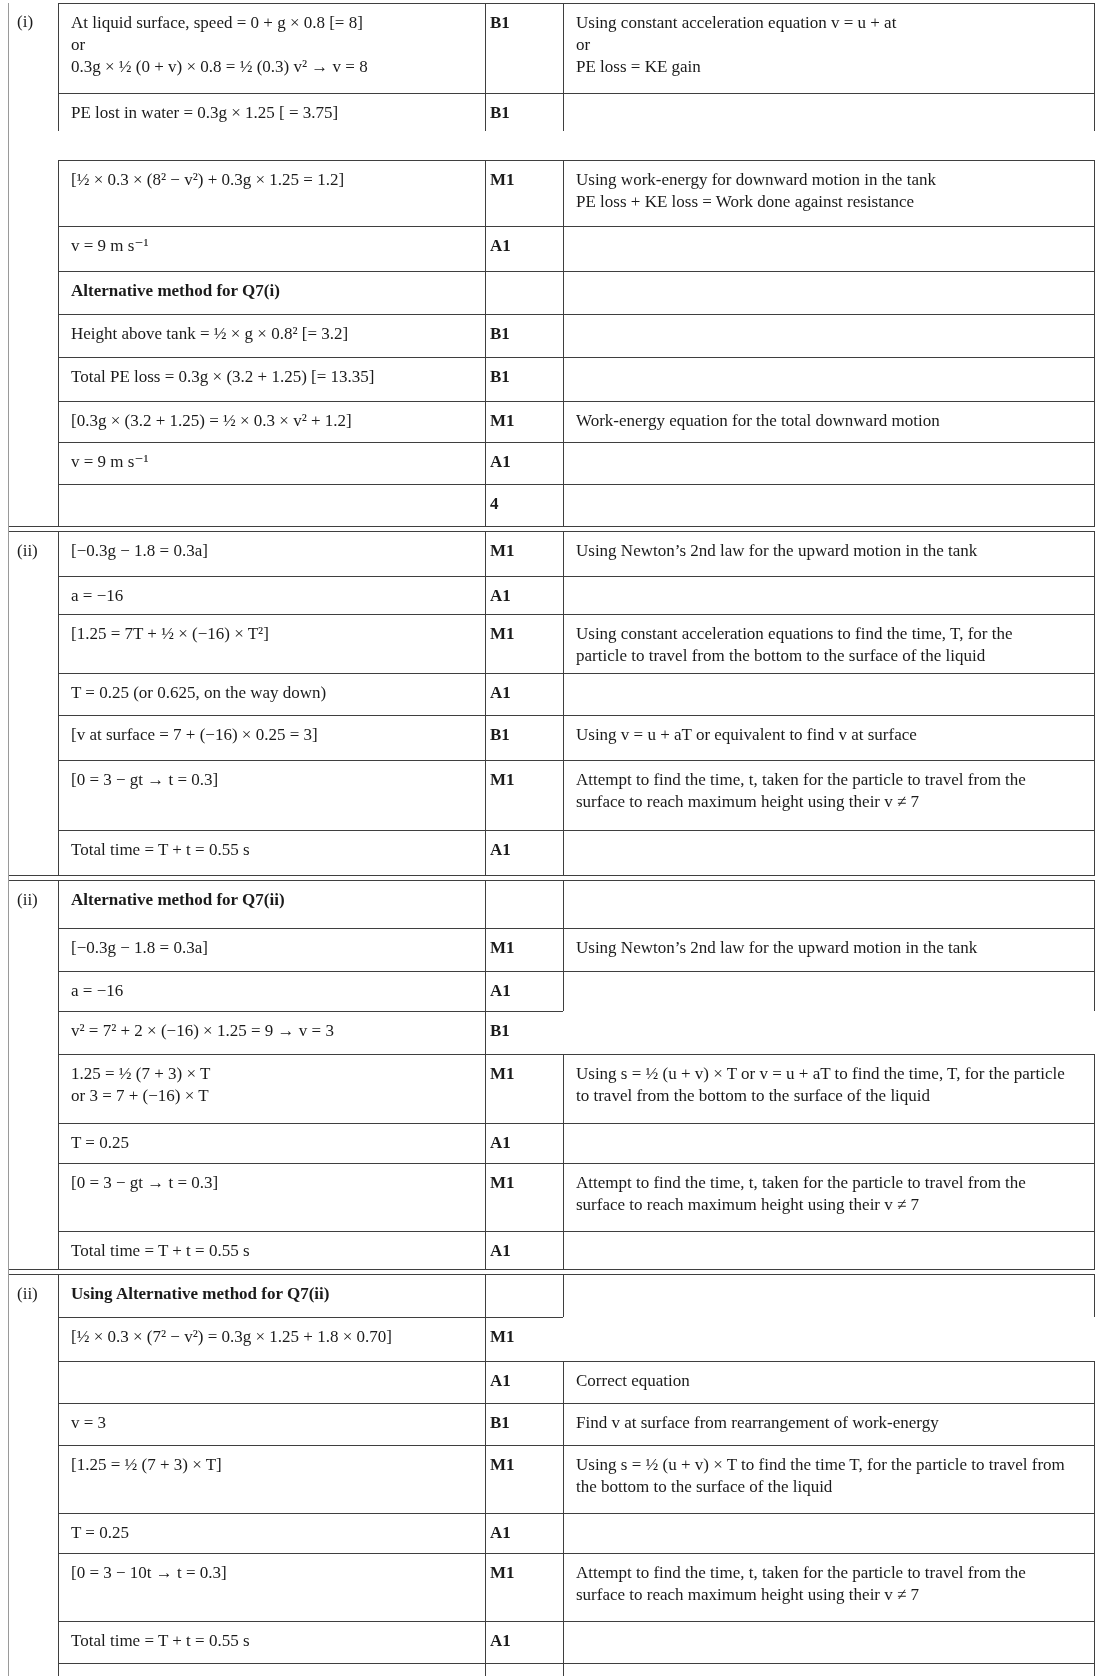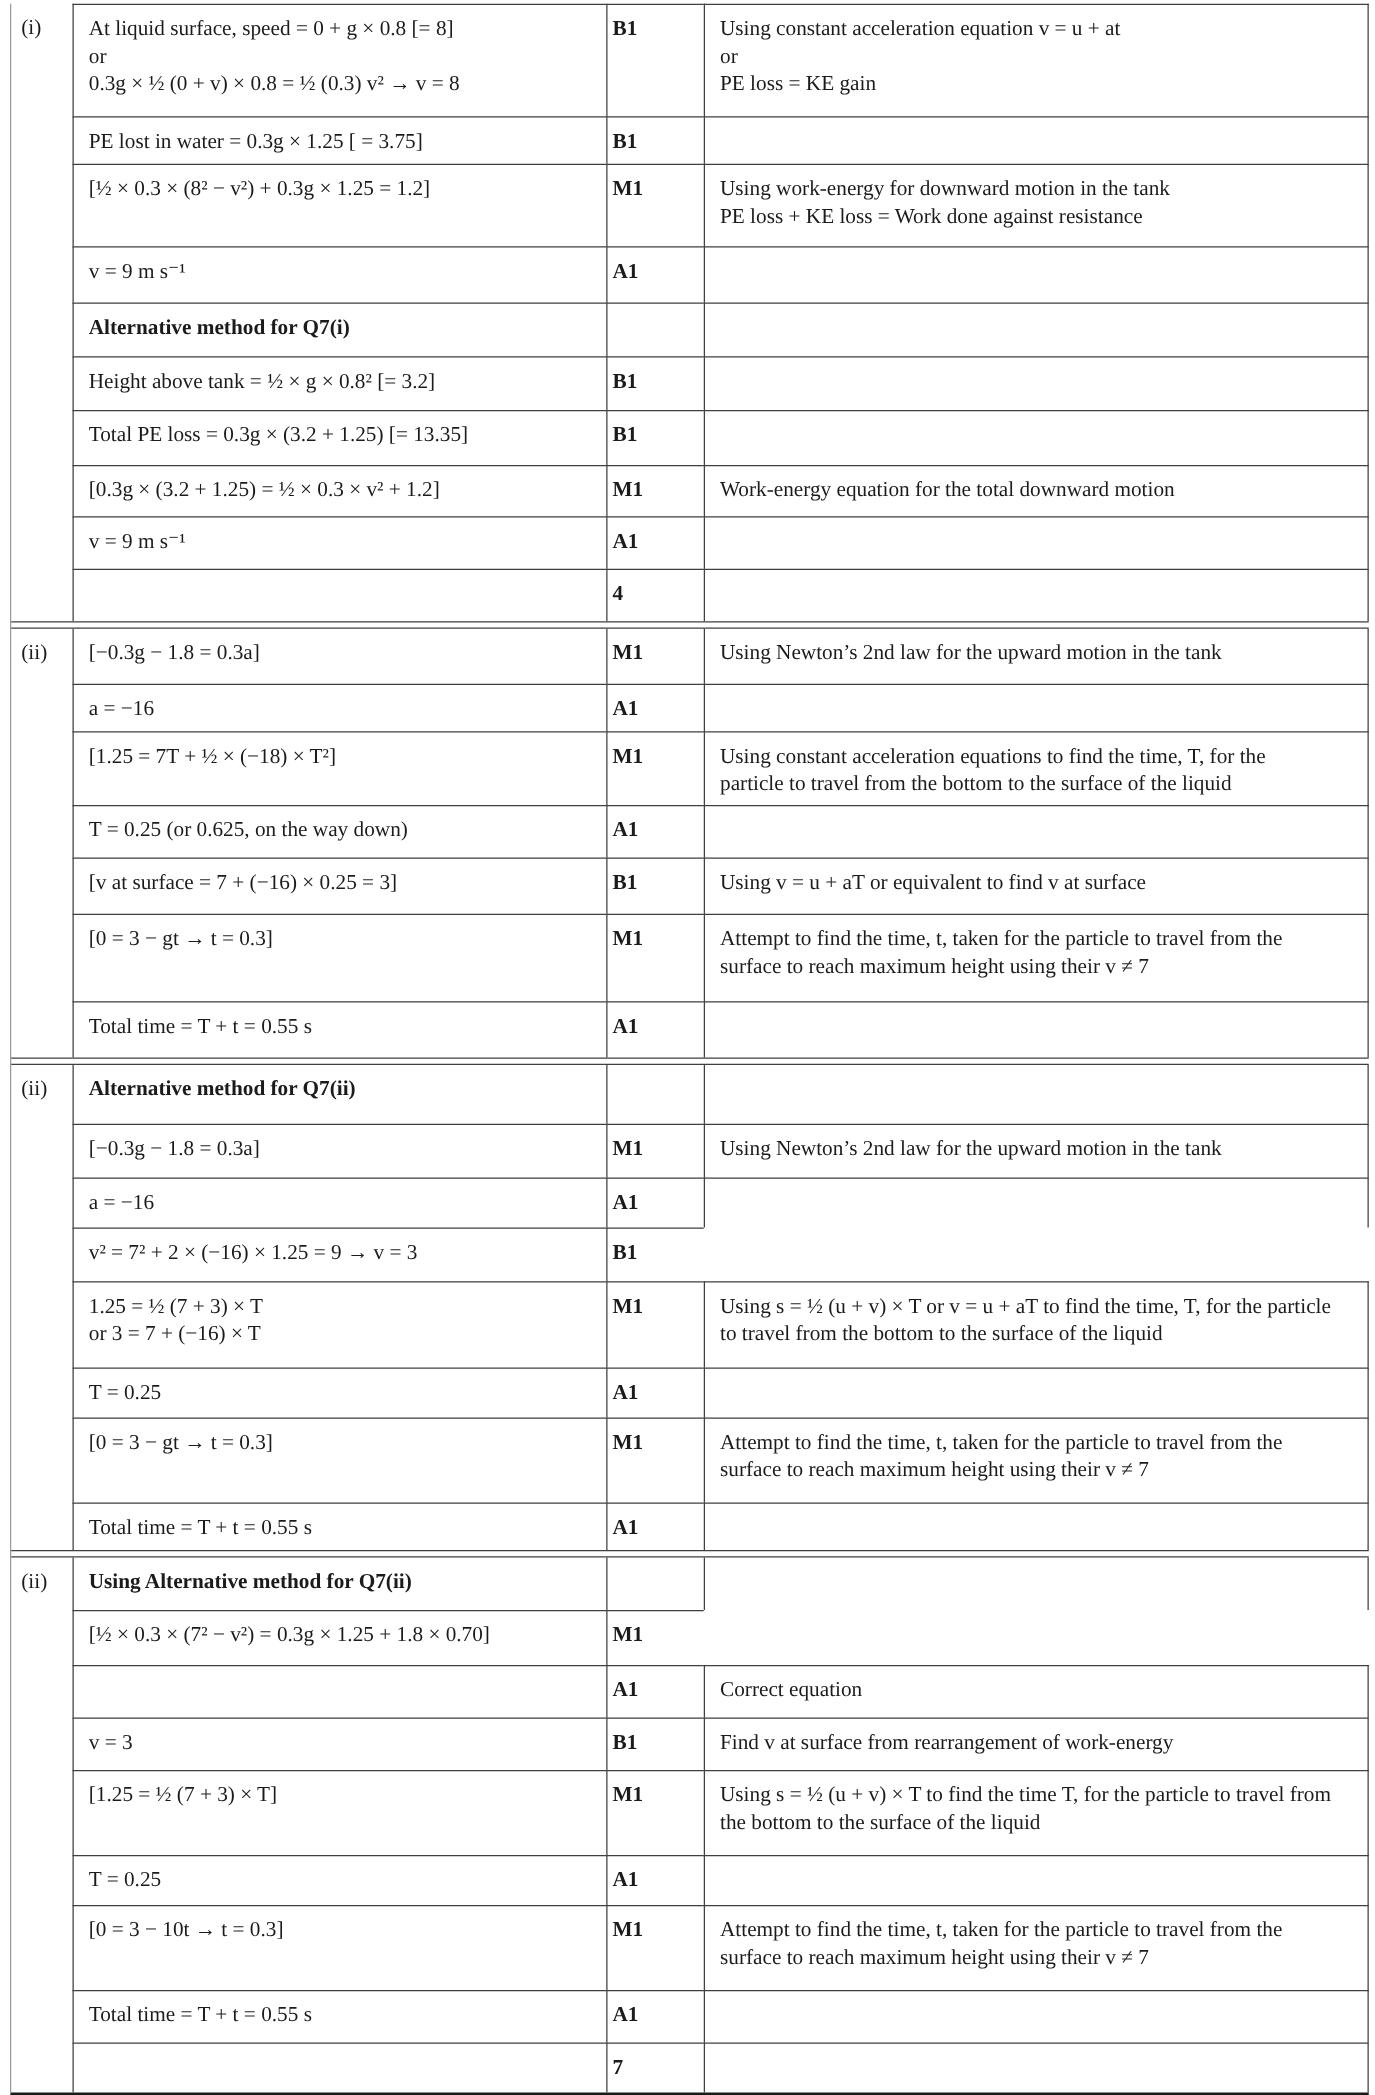--- a/index.html
+++ b/index.html
@@ -88,21 +88,21 @@
     <div class="cell c-guidance">Using constant acceleration equation v = u + at
 or
 PE loss = KE gain</div>
   </div>
         <div class="row" style="min-height: 38px; font-family: Liberation Serif, serif;">
     <div class="cell c-part"></div>
     <div class="cell c-answer">PE lost in water = 0.3g × 1.25 [ = 3.75]</div>
     <div class="cell c-marks">B1</div>
     <div class="cell c-guidance"></div>
   </div>
-        <div class="row" style="min-height: 66px;">
+        <div class="row" style="min-height: 66px; margin-top: 29px;">
     <div class="cell c-part"></div>
     <div class="cell c-answer">[½ × 0.3 × (8² − v²) + 0.3g × 1.25 = 1.2]</div>
     <div class="cell c-marks">M1</div>
     <div class="cell c-guidance">Using work-energy for downward motion in the tank
 PE loss + KE loss = Work done against resistance</div>
   </div>
         <div class="row" style="min-height: 45px;">
     <div class="cell c-part"></div>
     <div class="cell c-answer">v = 9 m s⁻¹</div>
     <div class="cell c-marks">A1</div>
@@ -154,21 +154,21 @@
     <div class="cell c-guidance">Using Newton’s 2nd law for the upward motion in the tank</div>
   </div>
         <div class="row" style="min-height: 38px;">
     <div class="cell c-part"></div>
     <div class="cell c-answer">a = −16</div>
     <div class="cell c-marks">A1</div>
     <div class="cell c-guidance"></div>
   </div>
         <div class="row" style="min-height: 58px;">
     <div class="cell c-part"></div>
-    <div class="cell c-answer">[1.25 = 7T + ½ × (−18) × T²]</div>
+    <div class="cell c-answer">[1.25 = 7T + ½ × (−16) × T²]</div>
     <div class="cell c-marks">M1</div>
     <div class="cell c-guidance">Using constant acceleration equations to find the time, T, for the particle to travel from the bottom to the surface of the liquid</div>
   </div>
         <div class="row" style="min-height: 42px;">
     <div class="cell c-part"></div>
     <div class="cell c-answer">T = 0.25 (or 0.625, on the way down)</div>
     <div class="cell c-marks">A1</div>
     <div class="cell c-guidance"></div>
   </div>
         <div class="row" style="min-height: 45px;">

